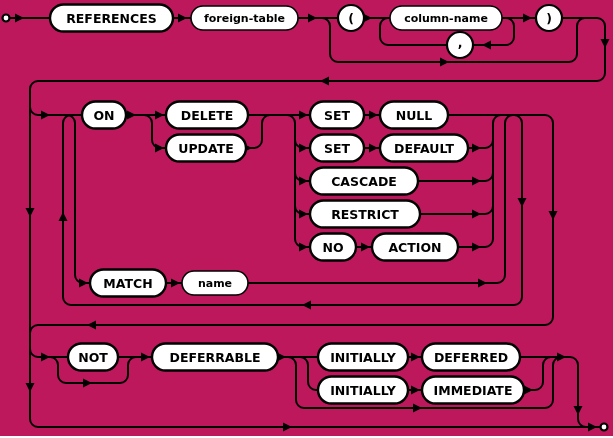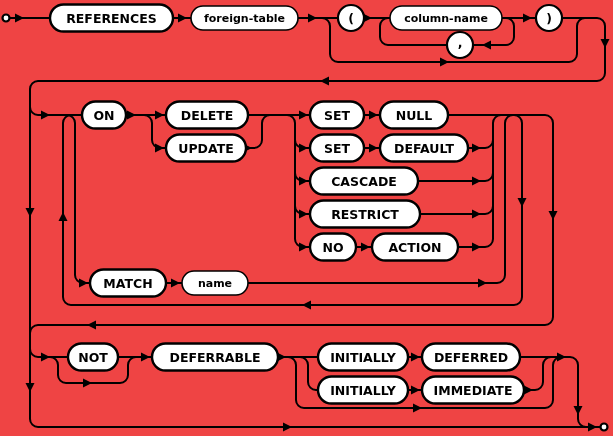--- a/index.html
+++ b/index.html
@@ -1,16 +1,16 @@
 <!DOCTYPE html>
 <html><head>
 <meta charset="utf-8">
 <style>
   html,body{margin:0;padding:0;background:#ffffff;}
-  .canvas{width:613px;height:436px;background:#ef4444;position:relative;overflow:hidden;}
+  .canvas{width:613px;height:436px;background:#be185d;position:relative;overflow:hidden;}
   svg{display:block;}
   .line{fill:none;stroke:#000000;stroke-width:2;}
   .kw{fill:#ffffff;stroke:#000000;stroke-width:2.4;}
   .nt{fill:#ffffff;stroke:#000000;stroke-width:1.6;}
   .pc{fill:#ffffff;stroke:#000000;stroke-width:2.2;}
   .term{fill:#ffffff;stroke:#000000;stroke-width:2.2;}
   .kt{font-family:"DejaVu Sans","Liberation Sans",sans-serif;font-size:12.5px;font-weight:bold;text-anchor:middle;fill:#000000;}
   .ntt{font-family:"DejaVu Sans","Liberation Sans",sans-serif;font-size:11px;font-weight:bold;text-anchor:middle;fill:#000000;}
   .ah{fill:#000000;stroke:none;}
 </style>

